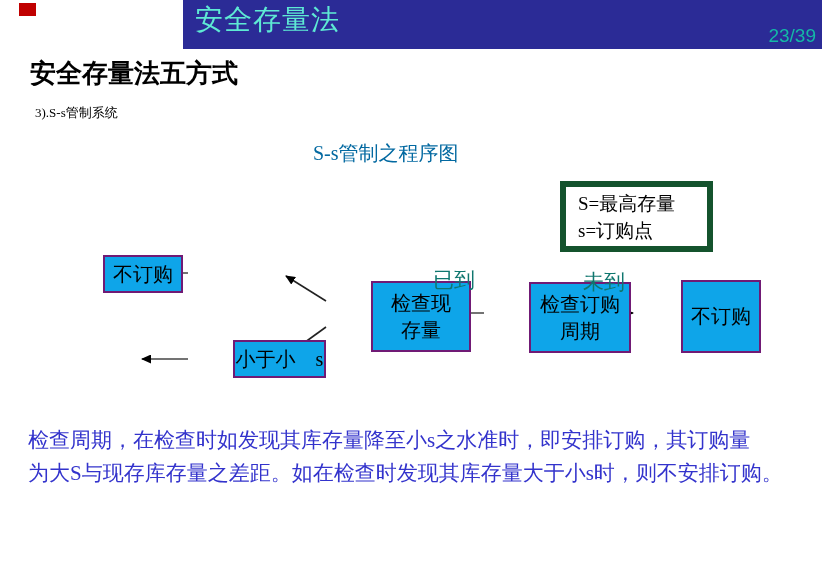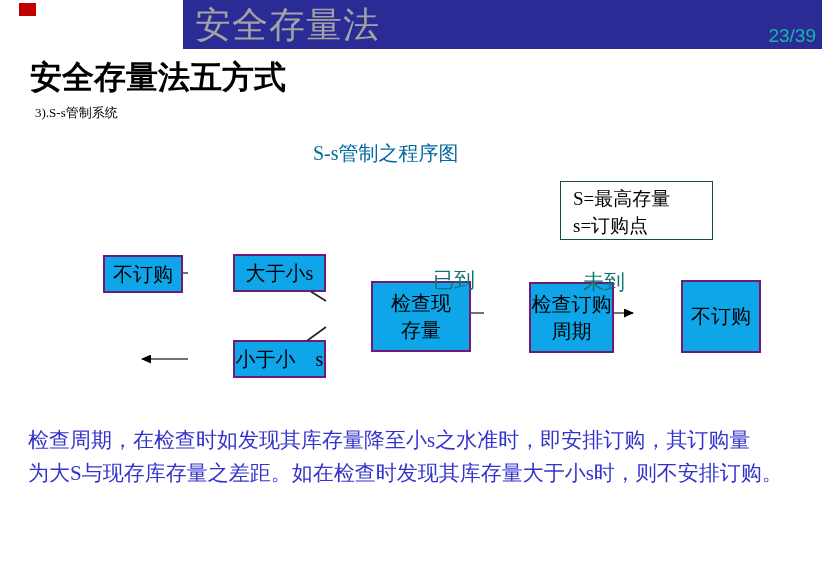--- a/index.html
+++ b/index.html
@@ -7,49 +7,49 @@
     position:relative;width:822px;height:570px;background:#ffffff;
     font-family:"Liberation Serif","DejaVu Serif",serif;overflow:hidden;
   }
   
   .accent-square{position:absolute;left:19px;top:3px;width:17px;height:13px;background:#c00000;}
   .header-bar{
     position:absolute;left:183px;top:0;width:639px;height:49px;
     background:#2b2b96;box-sizing:border-box;
   }
   .header-title{
-    position:absolute;left:12px;top:1px;color:#a3a3a3;font-size:36px;
+    position:absolute;left:12px;top:1px;color:#5eead4;font-size:28px;
     letter-spacing:1px;white-space:nowrap;
   }
   .page-number{
     position:absolute;right:6px;bottom:2px;color:#14b8a6;font-size:19px;
     font-weight:normal;font-family:"Liberation Sans","DejaVu Sans",sans-serif;
   }
   
-  .slide-heading{position:absolute;left:30px;top:56px;font-size:32px;font-weight:bold;color:#000;}
+  .slide-heading{position:absolute;left:30px;top:56px;font-size:26px;font-weight:bold;color:#000;}
   .slide-subheading{position:absolute;left:35px;top:104px;font-size:13px;color:#000;}
   .diagram-title{position:absolute;left:313px;top:140px;font-size:20px;color:#0369a1;}
   
   .legend-box{
-    position:absolute;left:560px;top:181px;width:153px;height:59px;
-    border:1px solid #14532d;box-sizing:border-box;background:#fff;
+    position:absolute;left:560px;top:181px;width:153px;height:71px;
+    border:6px solid #14532d;box-sizing:border-box;background:#fff;
     font-size:19px;line-height:27px;padding:3px 0 0 12px;
   }
   
   .fc-box{
     position:absolute;background:#0ea5e9;border:2px solid #701a75;box-sizing:border-box;
     display:flex;align-items:center;justify-content:center;text-align:center;
     font-size:20px;color:#000;white-space:pre-line;line-height:1.35;margin-left:44px;
   }
   .b-no-order-top{left:59px;top:255px;width:80px;height:38px;}
   .b-greater{left:189px;top:254px;width:93px;height:38px;}
   .b-order{left:59px;top:341px;width:80px;height:37px;}
   .b-less{left:189px;top:340px;width:93px;height:38px;}
   .b-check-stock{left:327px;top:281px;width:100px;height:71px;}
-  .b-check-cycle{left:485px;top:282px;width:85px;height:71px;}
+  .b-check-cycle{left:485px;top:282px;width:102px;height:71px;}
   .b-no-order-right{left:637px;top:280px;width:80px;height:73px;}
   .edge-label{position:absolute;font-size:21px;color:#0f766e;white-space:nowrap;}
   .lbl-arrived{left:433px;top:266px;}
   .lbl-not-arrived{left:583px;top:268px;}
   .arrow-layer{position:absolute;left:0;top:0;width:822px;height:570px;pointer-events:none;}
   
   .body-paragraph{
     position:absolute;left:28px;top:424px;width:780px;
     color:#3333cc;font-size:21px;line-height:33px;white-space:nowrap;
   }
@@ -83,21 +83,20 @@
     </defs>
     <line x1="188" y1="273" x2="142" y2="273" stroke="#444" stroke-width="1.6" marker-end="url(#ah)"></line>
     <line x1="188" y1="359" x2="142" y2="359" stroke="#444" stroke-width="1.6" marker-end="url(#ah)"></line>
     <line x1="326" y1="301" x2="286" y2="276" stroke="#222" stroke-width="1.6" marker-end="url(#ah)"></line>
     <line x1="326" y1="327" x2="286" y2="356" stroke="#222" stroke-width="1.6" marker-end="url(#ah)"></line>
     <line x1="484" y1="313" x2="432" y2="313" stroke="#444" stroke-width="1.6" marker-end="url(#ah)"></line>
     <line x1="571" y1="313" x2="633" y2="313" stroke="#444" stroke-width="1.6" marker-end="url(#ah)"></line>
   </svg>
 
   <div class="fc-box b-no-order-top">不订购</div>
-  <div class="fc-box b-greater">大于小s</div>
   <div class="fc-box b-check-stock">检查现
 存量</div>
   <div class="fc-box b-less">小于小　s</div>
   <div class="fc-box b-check-cycle">检查订购
 周期</div>
   <div class="fc-box b-no-order-right">不订购</div>
 
   <div class="edge-label lbl-arrived">已到</div>
   <div class="edge-label lbl-not-arrived">未到</div>
 

